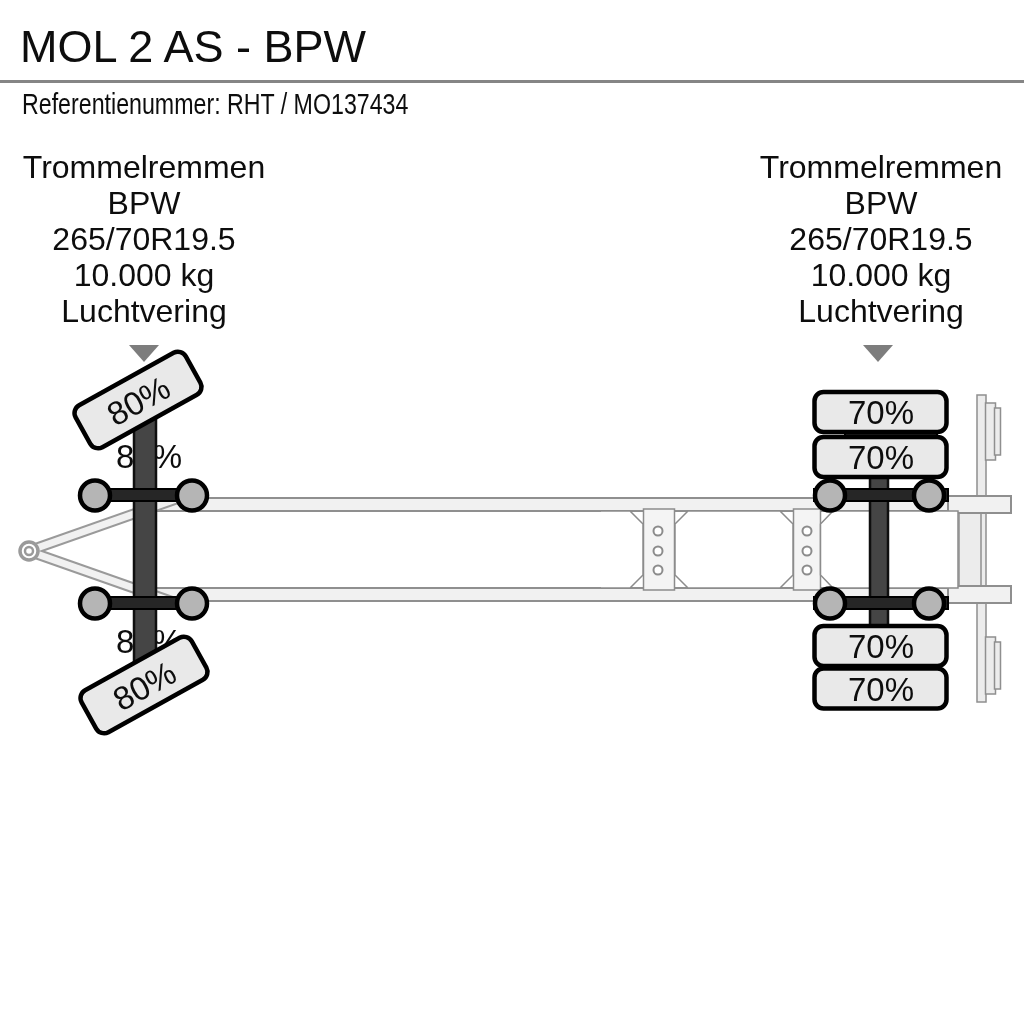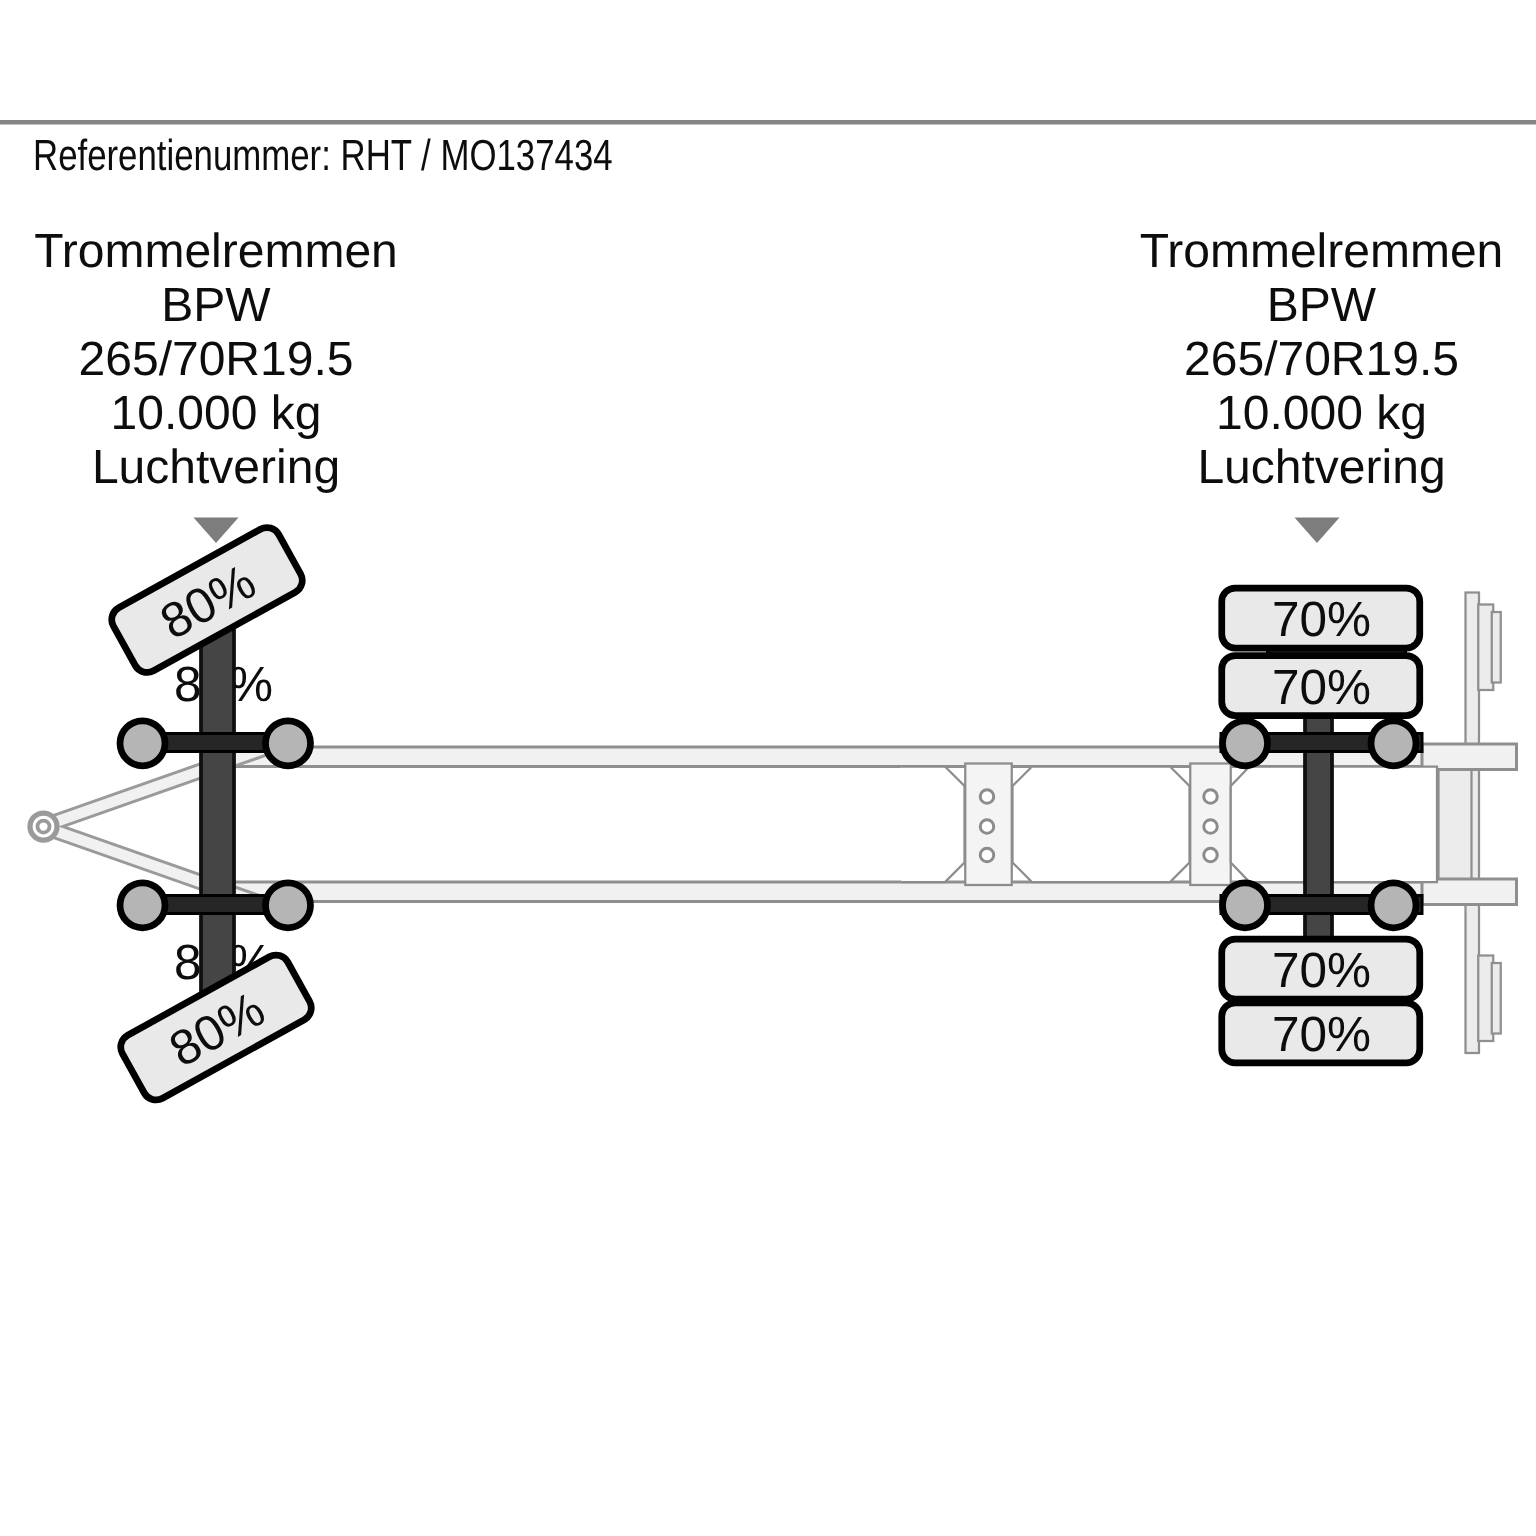--- a/index.html
+++ b/index.html
@@ -45,20 +45,21 @@
   .tire    { fill:var(--color-tire-fill,#e9e9e9); stroke:#000000; stroke-width:4.5; }
   .marker  { fill:var(--color-marker,#7d7d7d); }
   .pct     { font-size:33px; fill:var(--color-text,#0d0d0d);
              text-anchor:middle; dominant-baseline:central; }
 </style>
 </head>
 <body>
 
 <div class="page">
 
+  <div class="title">MOL 2 AS - BPW</div>
   <div class="divider"></div>
   <div class="subtitle">Referentienummer: RHT / MO137434</div>
 
   <div class="spec spec-front">
     <div>Trommelremmen</div>
     <div>BPW</div>
     <div>265/70R19.5</div>
     <div>10.000 kg</div>
     <div>Luchtvering</div>
   </div>

